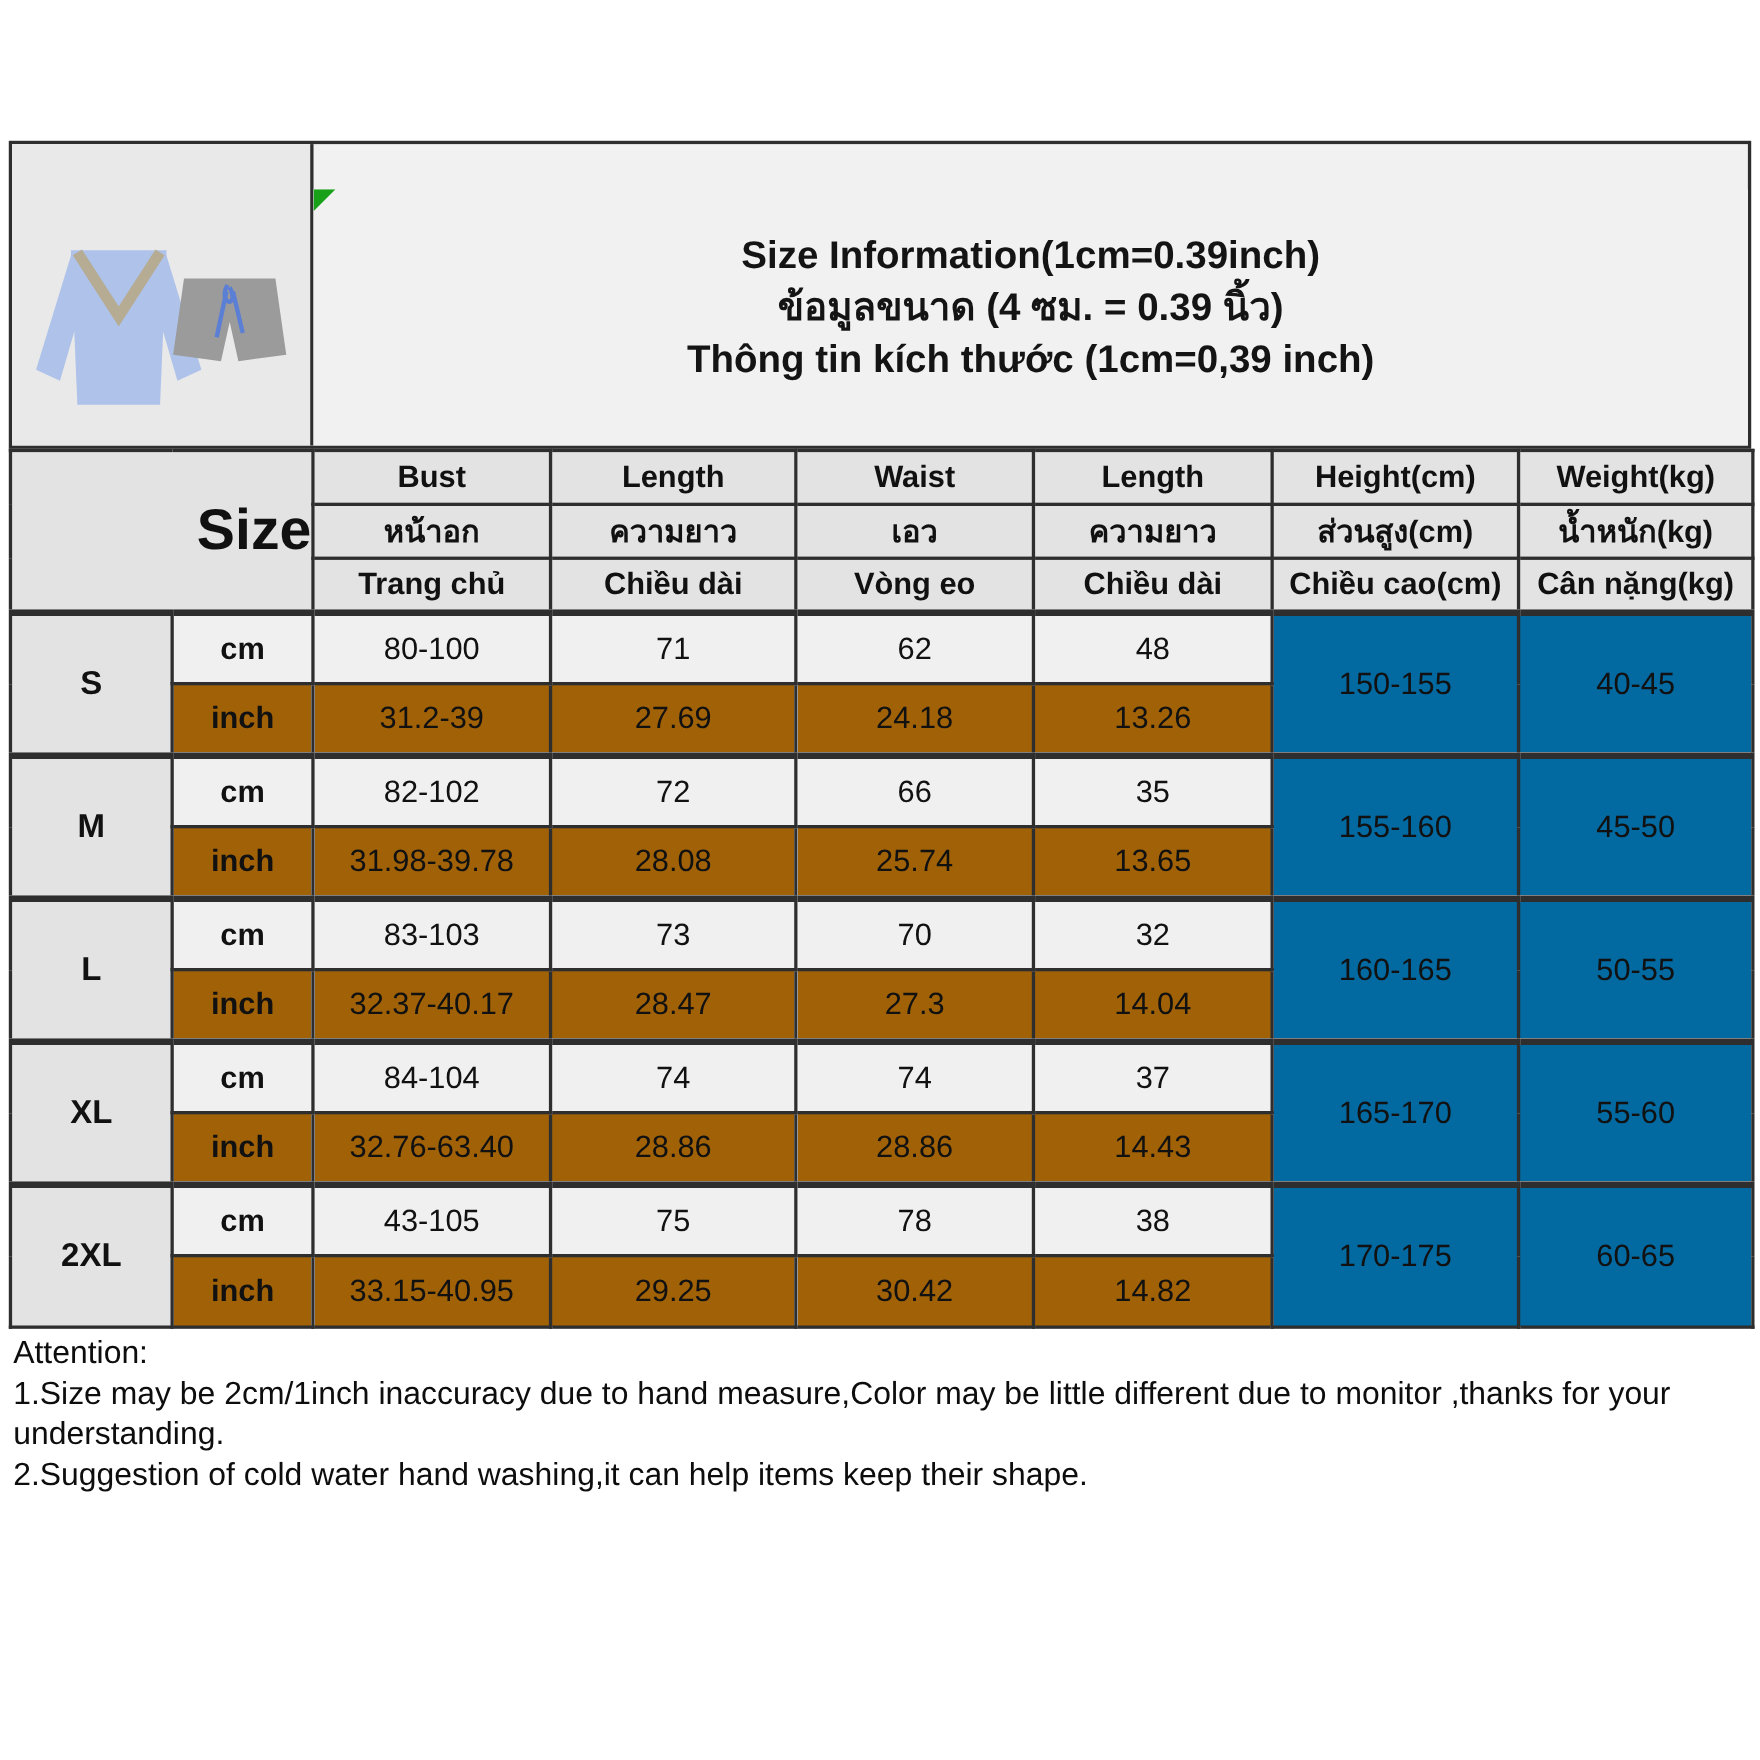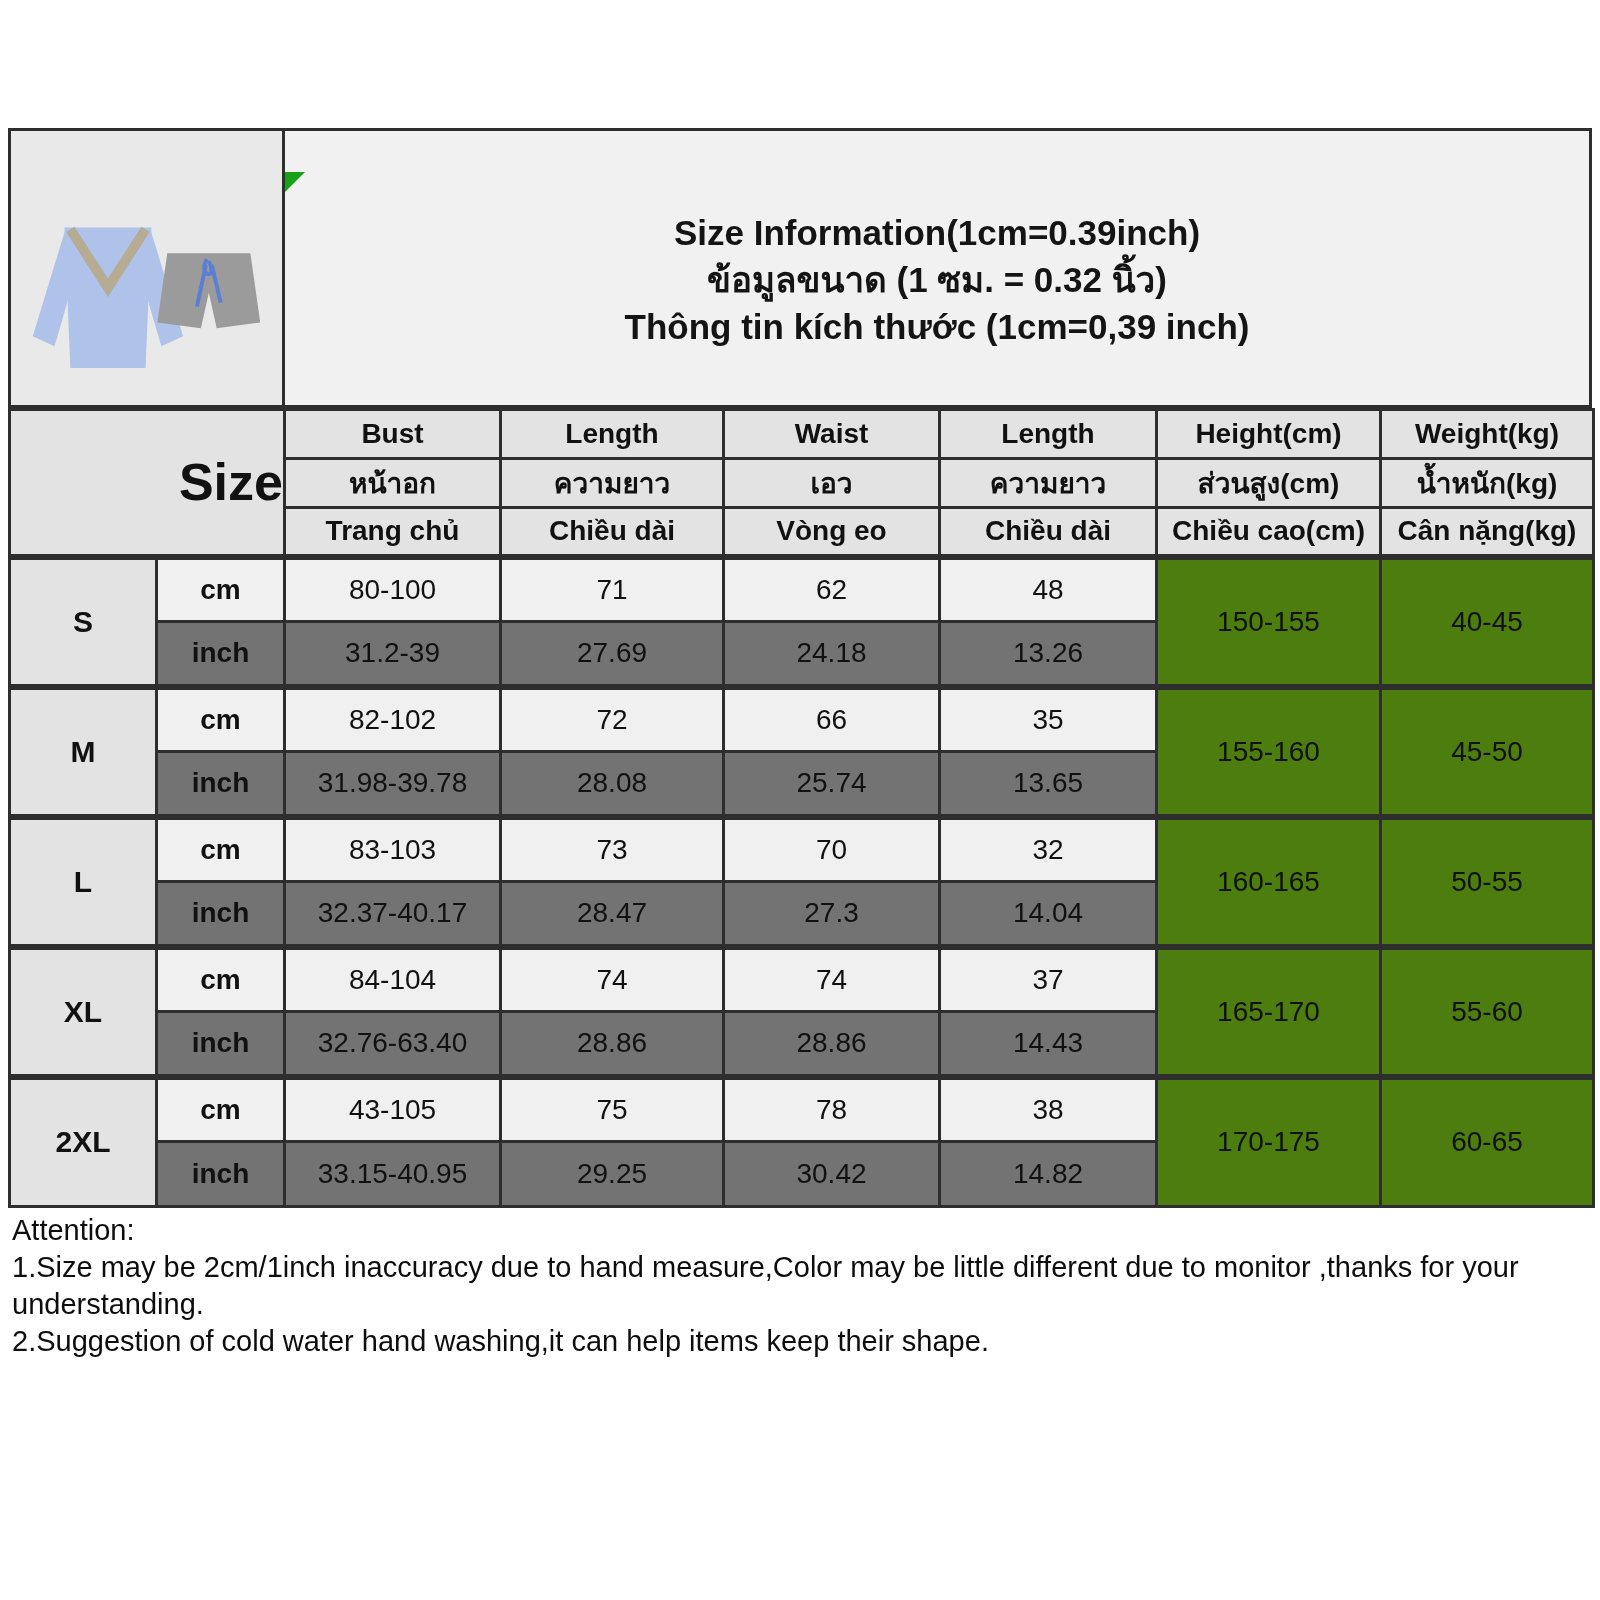--- a/index.html
+++ b/index.html
@@ -48,22 +48,22 @@
   .size-table thead th {
     background:#e3e3e3; font-weight:bold; height:49px;
   }
   .size-table th.size-head { font-size:52px; font-weight:bold;text-align:right; }
   .size-table tbody th.size-label {
     background:#e3e3e3; font-weight:bold; font-size:30px;
   }
   .size-table tbody td { background:#ffffff; font-weight:normal; }
   .size-table tbody td.unit { font-weight:bold; }
   .size-table tr.row-cm  td { background:#f0f0f0; height:65px; }
-  .size-table tr.row-inch td { background:#737373; height:65px; }
-  .size-table tbody td.merged { background:#4d7c0f; }
+  .size-table tr.row-inch td { background:#a16207; height:65px; }
+  .size-table tbody td.merged { background:#0369a1; }
   
   .size-table tr.row-cm th, .size-table tr.row-cm td { border-top-width:6px; }
 
   
   .attention {
     margin-top:4px; padding-left:4px; width:1580px;
     font-size:29px; line-height:37px; color:#0d0d0d;
   }
   .attention .note { margin:0; }
 </style>
@@ -85,21 +85,21 @@
 
           <polygon points="158,122 242,122 252,192 208,198 200,162 192,198 148,192" fill="#9b9b9b"></polygon>
           <path d="M198,128 C188,146 210,150 200,130 M197,134 L188,176 M203,134 L212,172" fill="none" stroke-width="4" stroke="#5b7fd4"></path>
         </svg>
       </div>
       <div class="title-cell">
         <svg class="corner-marker" viewBox="0 0 20 20" aria-hidden="true">
           <polygon points="0,0 20,0 0,20" fill="#18a018"></polygon>
         </svg>
         <div class="title-line">Size Information(1cm=0.39inch)</div>
-        <div class="title-line">ข้อมูลขนาด (1 ซม. = 0.32 นิ้ว)</div>
+        <div class="title-line">ข้อมูลขนาด (4 ซม. = 0.39 นิ้ว)</div>
         <div class="title-line">Thông tin kích thước (1cm=0,39 inch)</div>
       </div>
     </div>
 
     <table class="size-table">
       <colgroup>
         <col style="width:147px">
           <col style="width:128px">
         <col style="width:216px">
           <col style="width:223px">

